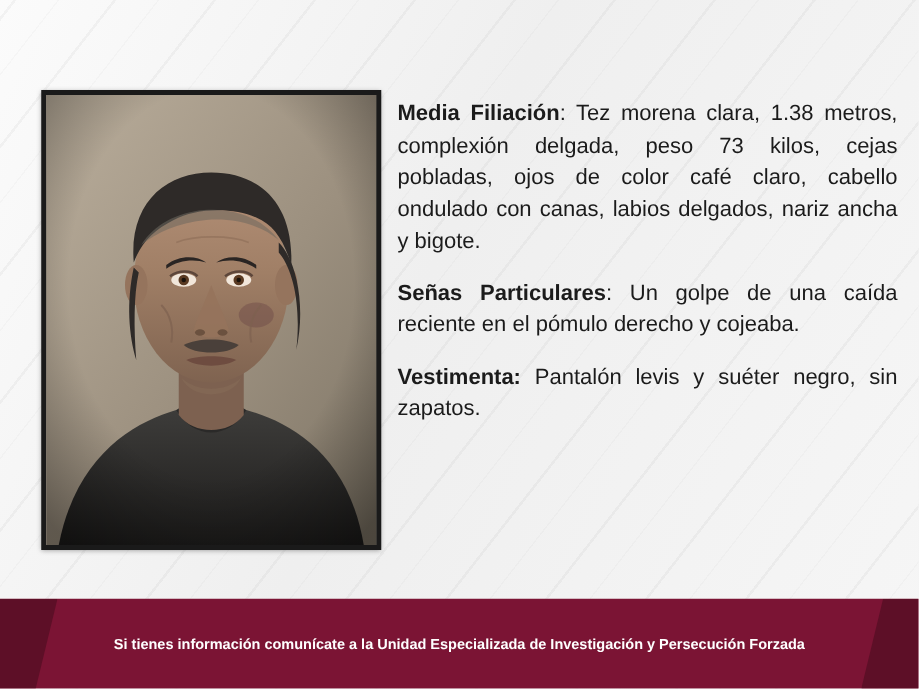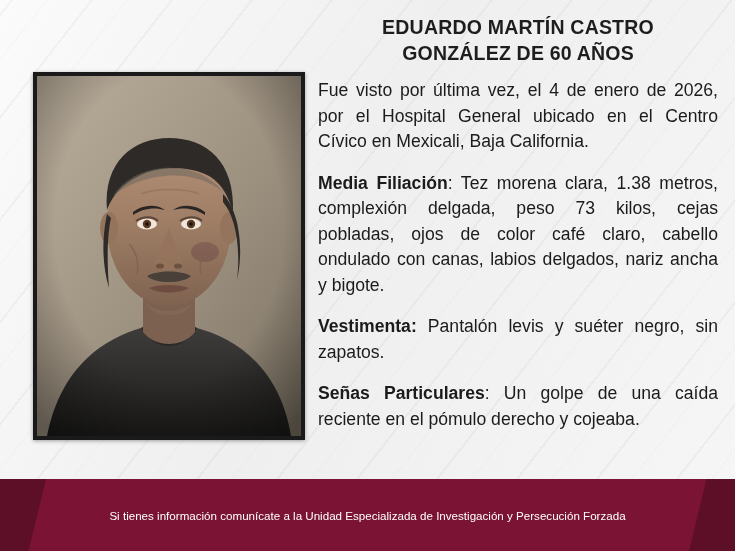--- a/index.html
+++ b/index.html
@@ -110,21 +110,21 @@
     height: 72px;
     background: #7b1434;
     color: #ffffff;
     display: flex;
     flex-direction: column;
     align-items: center;
     justify-content: center;
     text-align: center;
     font-size: 11.6px;
     line-height: 19px;
-    font-weight: normal;
+    font-weight: bold;
   }
   .footer .fline { display: block; }
 
   .footer-accent-left {
     position: absolute;
     left: 0;
     bottom: 0;
     width: 46px;
     height: 72px;
     background: #5d0f27;
@@ -218,37 +218,30 @@
 
           <path d="M92 168 C 100 176, 102 188, 100 198" stroke="#7d6150" stroke-width="1.6" fill="none" opacity="0.7"></path>
           <path d="M172 168 C 164 176, 162 188, 164 198" stroke="#7d6150" stroke-width="1.6" fill="none" opacity="0.7"></path>
           <path d="M104 118 C 118 112, 148 112, 162 118" stroke="#8c6c57" stroke-width="1.4" fill="none" opacity="0.6"></path>
 
           <rect x="0" y="0" width="264" height="360" fill="url(#vig)"></rect>
         </svg>
       </div>
     </div>
 
-    <div class="title">
-      <div>EDUARDO MARTÍN CASTRO</div>
-      <div>GONZÁLEZ DE 60 AÑOS</div>
-    </div>
 
     <div class="body-col">
-      <p class="para">
-        <span>Fue visto por última vez, el 4 de enero de 2026, por el Hospital General ubicado en el Centro Cívico en Mexicali, Baja California.</span>
-      </p>
       <p class="para">
         <b>Media Filiación</b><span>: Tez morena clara, 1.38 metros, complexión delgada, peso 73 kilos, cejas pobladas, ojos de color café claro, cabello ondulado con canas, labios delgados, nariz ancha y bigote.</span>
       </p>
       <p class="para">
-        <b>Vestimenta:</b><span> Pantalón levis y suéter negro, sin zapatos.</span>
+        <b>Señas Particulares</b><span>: Un golpe de una caída reciente en el pómulo derecho y cojeaba.</span>
       </p>
       <p class="para">
-        <b>Señas Particulares</b><span>: Un golpe de una caída reciente en el pómulo derecho y cojeaba.</span>
+        <b>Vestimenta:</b><span> Pantalón levis y suéter negro, sin zapatos.</span>
       </p>
     </div>
 
     <div class="footer">
       <span class="fline">Si tienes información comunícate a la Unidad Especializada de Investigación y Persecución Forzada</span>
     </div>
     <div class="footer-accent-left"></div>
     <div class="footer-accent-right"></div>
 
   </div>

